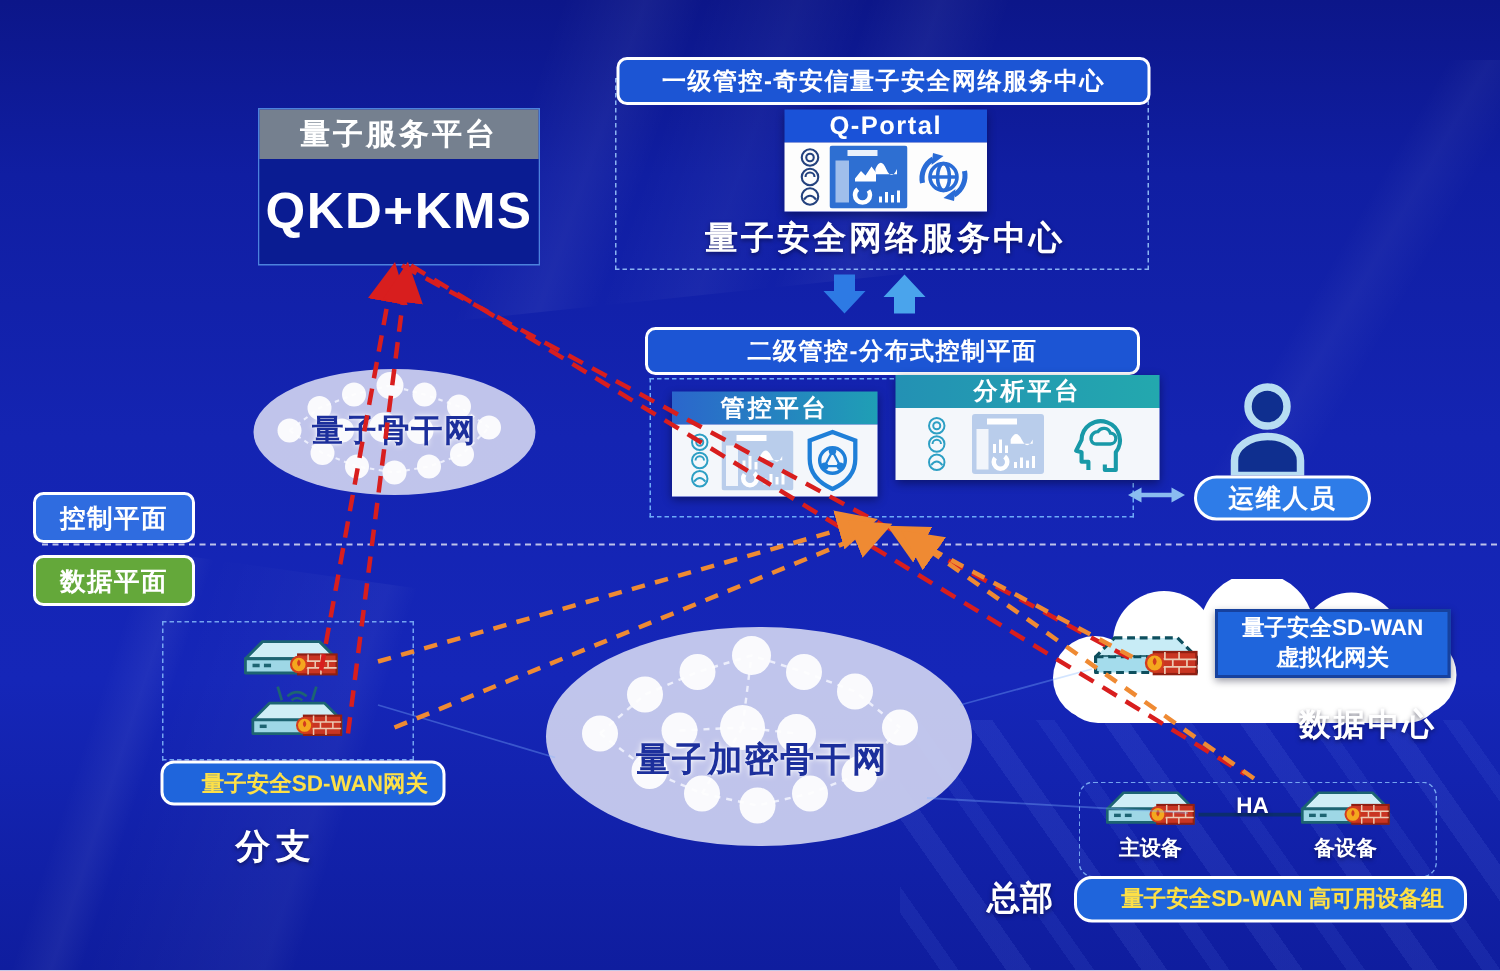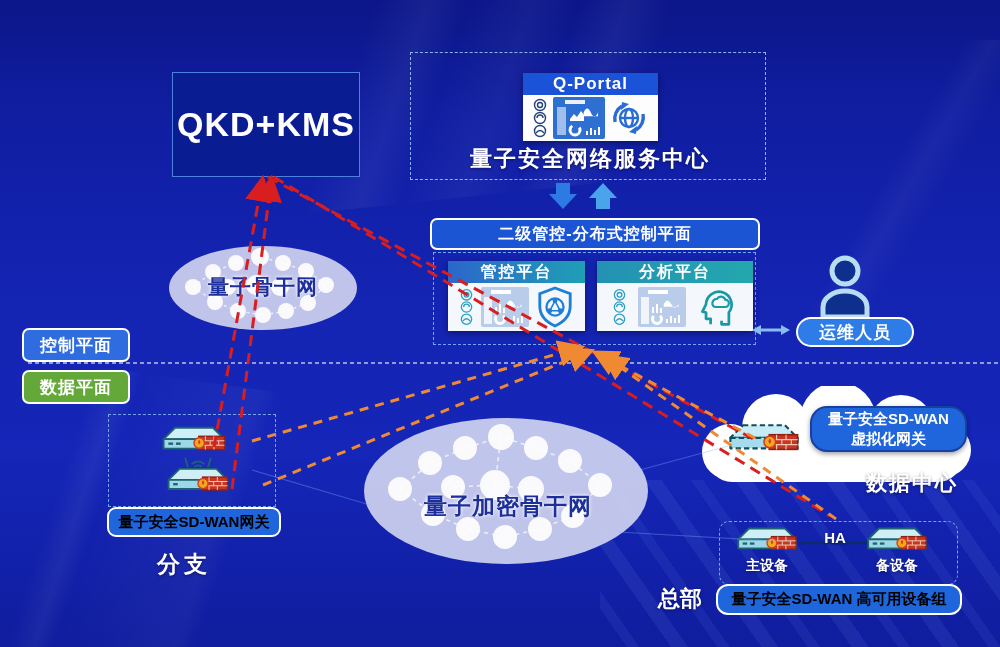--- a/index.html
+++ b/index.html
@@ -3,21 +3,21 @@
 <meta charset="utf-8">
 <style>
   html,body{margin:0;padding:0;}
   body{font-family:"Liberation Sans", sans-serif;}
   #stage{position:relative;width:1000px;height:647px;overflow:hidden;
     background:linear-gradient(180deg,#0c1689 0%,#101ea2 18%,#1424b2 45%,#1526b8 70%,#0f1d9e 100%);}
   .streak{position:absolute;pointer-events:none;}
   .abs{position:absolute;}
   .flex{display:flex;align-items:center;justify-content:center;}
   .banner{background:#1c55d4;border:2px solid #fff;border-radius:7px;color:#fff;font-weight:bold;}
-  .pill{background:#1f65dc;border:2px solid #fff;border-radius:9px;color:#000000;font-weight:bold;}
+  .pill{background:#1f65dc;border:2px solid #fff;border-radius:9px;color:#fde047;font-weight:bold;padding-left:16px;}
   .dashedbox{border:2px dashed rgba(160,205,255,.85);}
   .whitetxt{color:#fff;font-weight:bold;text-shadow:0 1px 3px rgba(0,0,30,.5);}
   .elabel{color:#1c2f9c;font-weight:bold;text-shadow:0 0 4px rgba(255,255,255,.9),0 0 2px rgba(255,255,255,.9);letter-spacing:1px;}
   .card{position:absolute;display:flex;flex-direction:column;box-shadow:0 2px 6px rgba(0,0,20,.45);}
   .card .hd{color:#fff;font-weight:bold;display:flex;align-items:center;justify-content:center;}
   .card .bd{flex:1;background:#f4f7fb;display:flex;align-items:center;justify-content:space-evenly;padding:2px 4px;}
   svg{display:block;}
 </style>
 </head>
 <body>
@@ -127,27 +127,28 @@
         <circle cx="88" cy="42" r="34"></circle>
         <circle cx="150" cy="34" r="38"></circle>
       <circle cx="213" cy="43" r="34"></circle>
         <circle cx="256" cy="64" r="27"></circle>
       <rect x="20" y="48" width="254" height="48" rx="24"></rect>
     </g>
   </svg>
   <svg class="abs" style="left:726px;top:420px" width="76" height="42" viewBox="0 0 72 40">
       <use href="#sym-device-virtual"></use>
     </svg>
-  <div class="abs" style="left:810px;top:406px;width:153px;height:42px;background:#1f65dc;border:2px solid #16419e;border-radius:17px;display:flex;flex-direction:column;align-items:center;justify-content:center;color:#fff;font-weight:bold;font-size:15px;line-height:20px;box-shadow:0 2px 5px rgba(0,0,30,.4);">
+  <div class="abs" style="left:810px;top:406px;width:153px;height:42px;background:#1f65dc;border:2px solid #16419e;border-radius:0;display:flex;flex-direction:column;align-items:center;justify-content:center;color:#fff;font-weight:bold;font-size:15px;line-height:20px;box-shadow:0 2px 5px rgba(0,0,30,.4);">
     <div>量子安全SD-WAN</div>
     <div>虚拟化网关</div>
   </div>
   <div class="abs flex whitetxt" style="left:858px;top:470px;width:108px;height:26px;font-size:21px;letter-spacing:2px;">数据中心</div>
 
   <div class="abs dashedbox" style="left:410px;top:52px;width:354px;height:126px;border-width:1.5px;"></div>
+  <div class="abs flex banner" style="left:411px;top:38px;width:352px;height:28px;font-size:16px;letter-spacing:1px;">一级管控-奇安信量子安全网络服务中心</div>
 
   <div class="card" style="left:523px;top:73px;width:135px;height:68px;">
     <div class="hd" style="height:23px;background:#1a52d8;font-size:17px;letter-spacing:1px;">Q-Portal</div>
     <div class="bd" style="background:#fdfdfd;">
       <svg width="16" height="40" viewBox="0 0 16 40">
         <g fill="none" stroke="#24427e" stroke-width="1.4">
           <circle cx="8" cy="7" r="5.5"></circle>
             <circle cx="8" cy="7" r="2.5"></circle>
           <circle cx="8" cy="20" r="5.5"></circle>
             <path d="M5,20 a3,3 0 0 1 6,0"></path>
@@ -175,20 +176,21 @@
             <path d="M34,16 a15,15 0 0 1 -7,16"></path>
         </g>
         <polygon points="13,4 20,6 12,12" fill="#2a6cd6"></polygon>
         <polygon points="27,36 20,34 28,28" fill="#2a6cd6"></polygon>
       </svg>
     </div>
   </div>
   <div class="abs flex whitetxt" style="left:455px;top:145px;width:270px;height:28px;font-size:22px;letter-spacing:2px;">量子安全网络服务中心</div>
 
   <div class="abs" style="left:172px;top:72px;width:186px;height:103px;border:1px solid #4c82dd;display:flex;flex-direction:column;">
+    <div class="flex" style="height:33px;background:#75808f;color:#fff;font-weight:bold;font-size:20px;letter-spacing:2px;">量子服务平台</div>
     <div class="flex" style="flex:1;background:#0a1c92;color:#fff;font-weight:bold;font-size:34px;letter-spacing:1px;">QKD+KMS</div>
   </div>
 
   <div class="abs flex banner" style="left:430px;top:218px;width:326px;height:28px;font-size:16px;letter-spacing:1px;">二级管控-分布式控制平面</div>
   <div class="abs" style="left:433px;top:252px;width:321px;height:91px;border:1.5px dashed rgba(120,185,255,.9);"></div>
 
   <div class="card" style="left:448px;top:261px;width:137px;height:70px;text-align:center;">
     <div class="hd" style="height:22px;background:linear-gradient(90deg,#2b66cc,#1f9fb5);font-size:16px;letter-spacing:2px;">管控平台</div>
     <div class="bd">
       <svg width="15" height="40" viewBox="0 0 16 40">
@@ -214,21 +216,21 @@
         <path d="M20,2 L36,8 V21 C36,31 29,38 20,42 C11,38 4,31 4,21 V8 Z" fill="none" stroke="#1f7fd8" stroke-width="3"></path>
         <circle cx="20" cy="22" r="9" fill="none" stroke="#1f7fd8" stroke-width="2.4"></circle>
         <circle cx="20" cy="15.5" r="2.6" fill="#1f7fd8"></circle>
         <circle cx="14.5" cy="26" r="2.6" fill="#1f7fd8"></circle>
         <circle cx="25.5" cy="26" r="2.6" fill="#1f7fd8"></circle>
         <path d="M20,15.5 L14.5,26 L25.5,26 Z" fill="none" stroke="#1f7fd8" stroke-width="1.6"></path>
       </svg>
     </div>
   </div>
 
-  <div class="card" style="left:597px;top:261px;width:156px;height:70px;">
+  <div class="card" style="left:597px;top:250px;width:176px;height:70px;">
     <div class="hd" style="height:22px;background:linear-gradient(90deg,#2391b4,#23a8ae);font-size:16px;letter-spacing:2px;">分析平台</div>
     <div class="bd">
       <svg width="15" height="40" viewBox="0 0 16 40">
         <g fill="none" stroke="#2d9fc4" stroke-width="1.4">
           <circle cx="8" cy="7" r="5.5"></circle>
             <circle cx="8" cy="7" r="2.5"></circle>
           <circle cx="8" cy="20" r="5.5"></circle>
             <path d="M5,20 a3,3 0 0 1 6,0"></path>
           <circle cx="8" cy="33" r="5.5"></circle>
             <path d="M4,35 q4,-5 8,0"></path>

